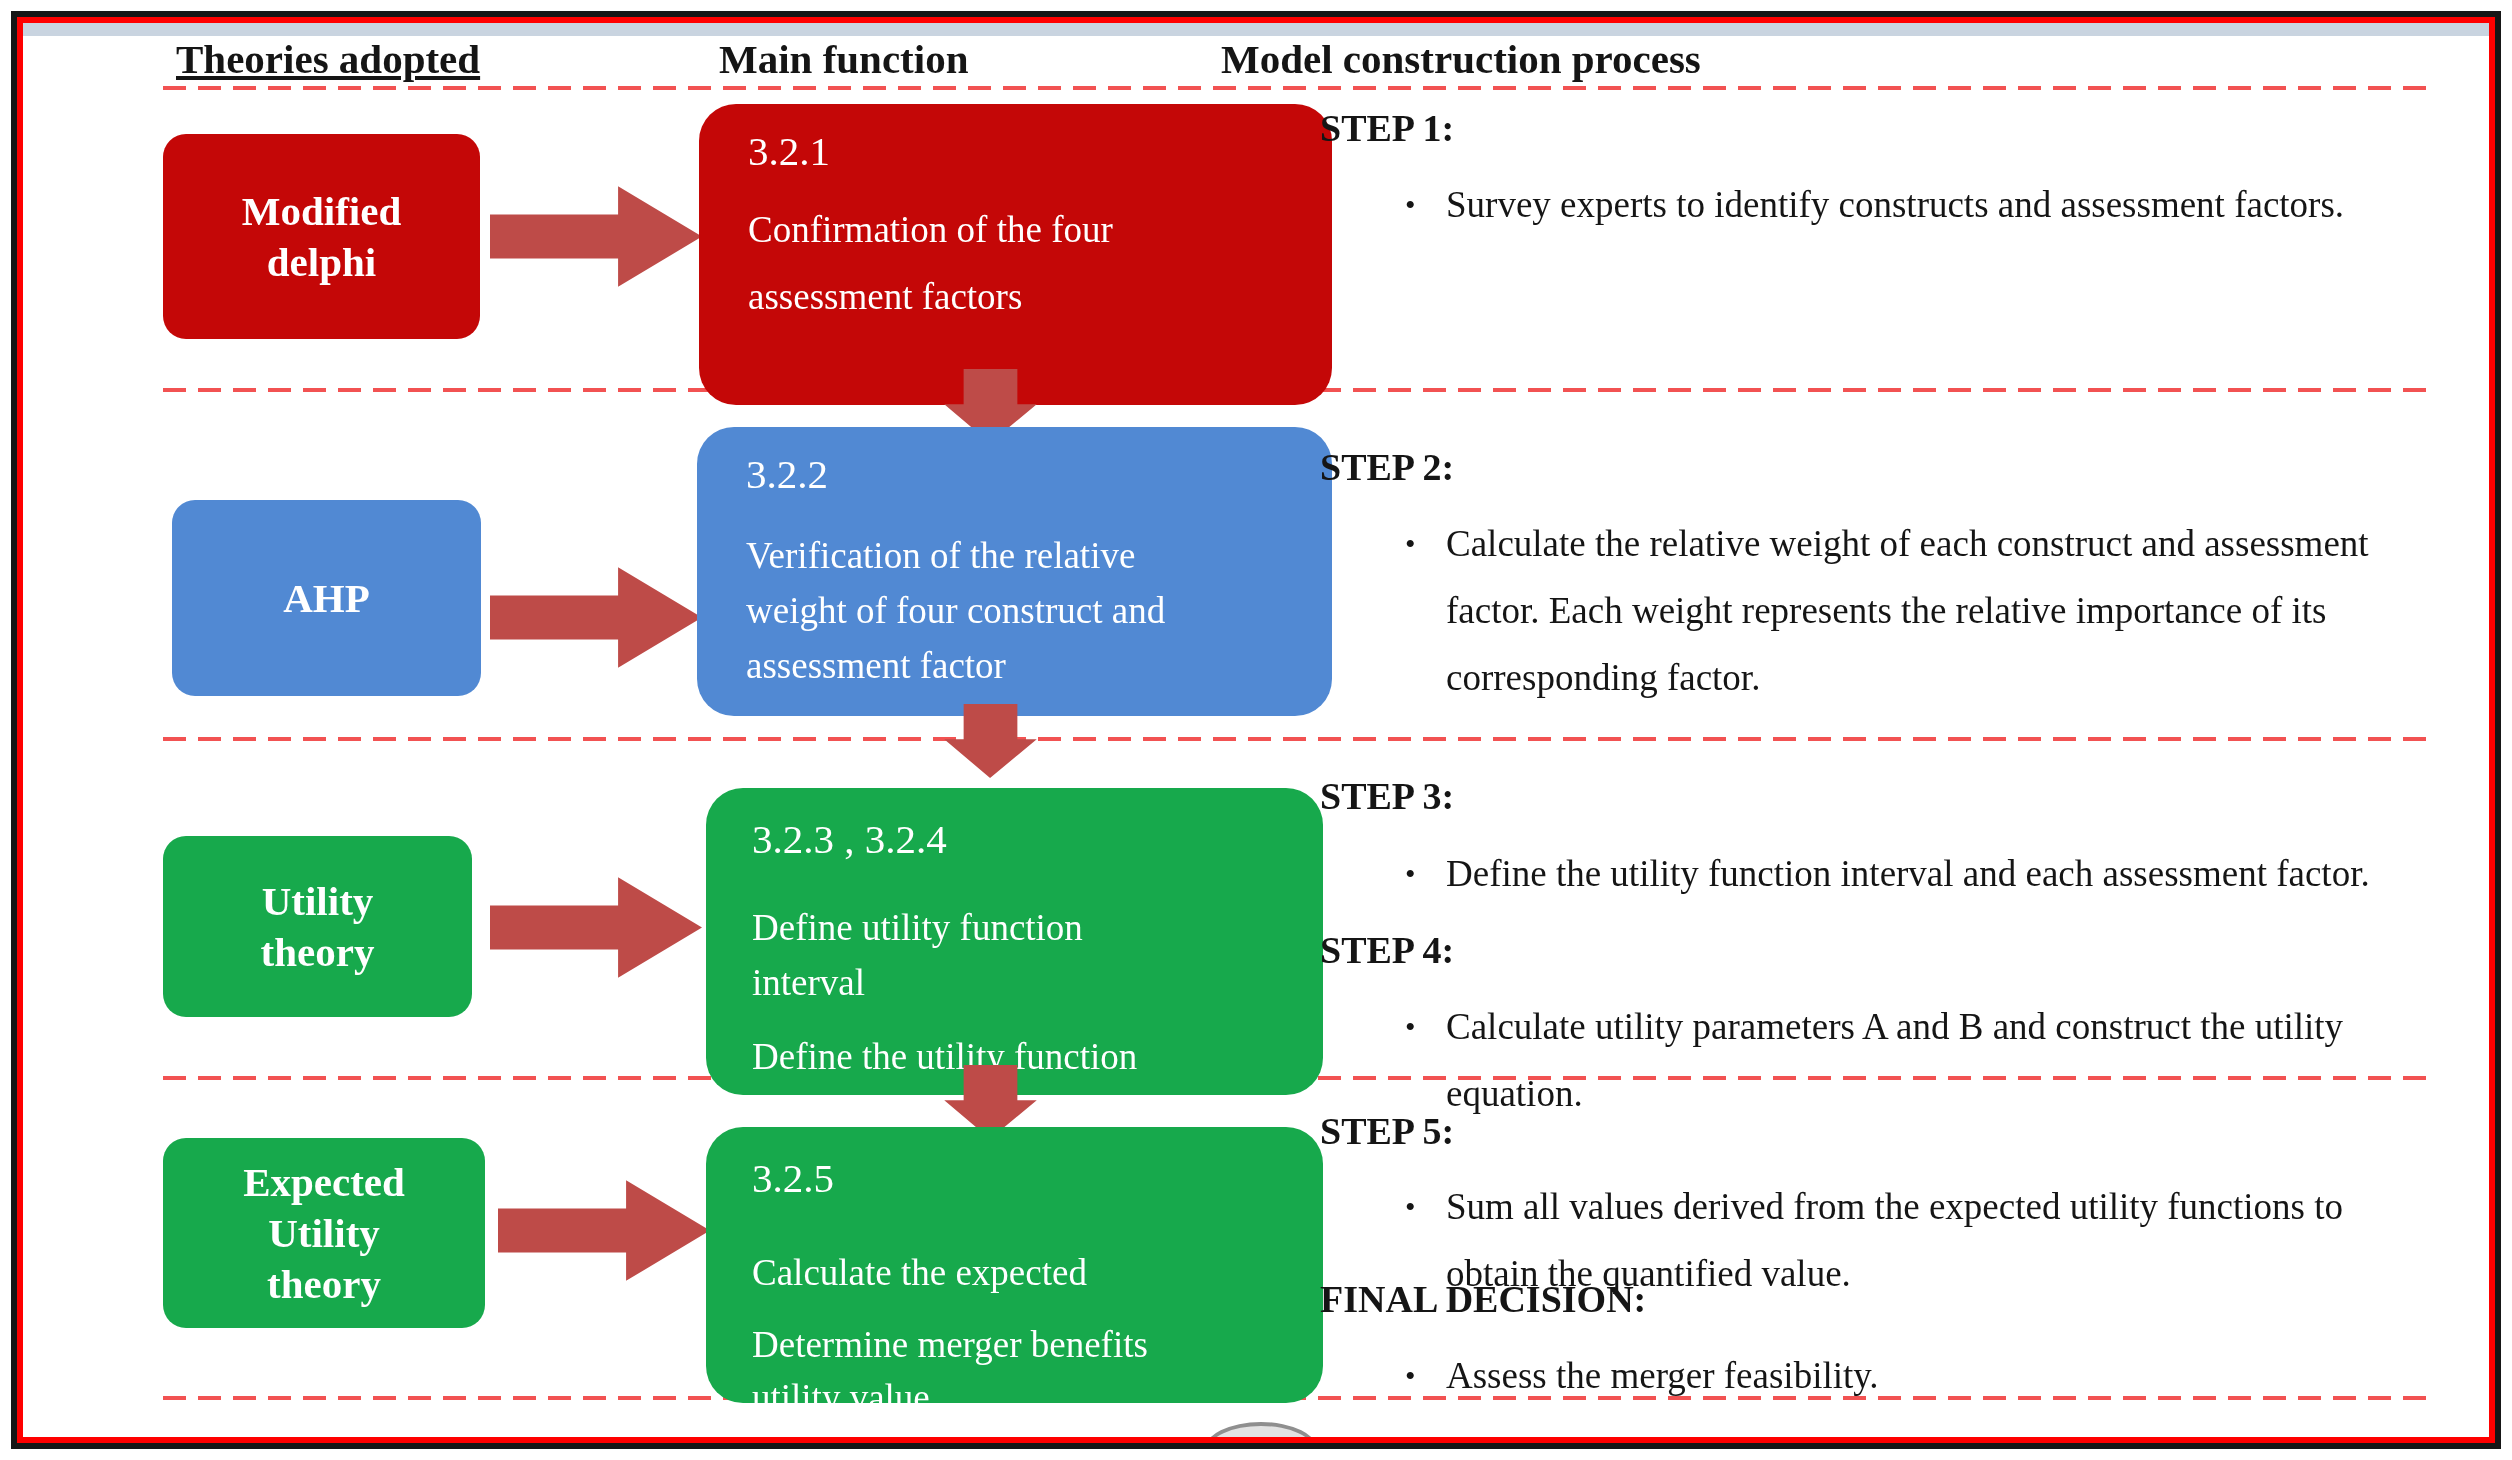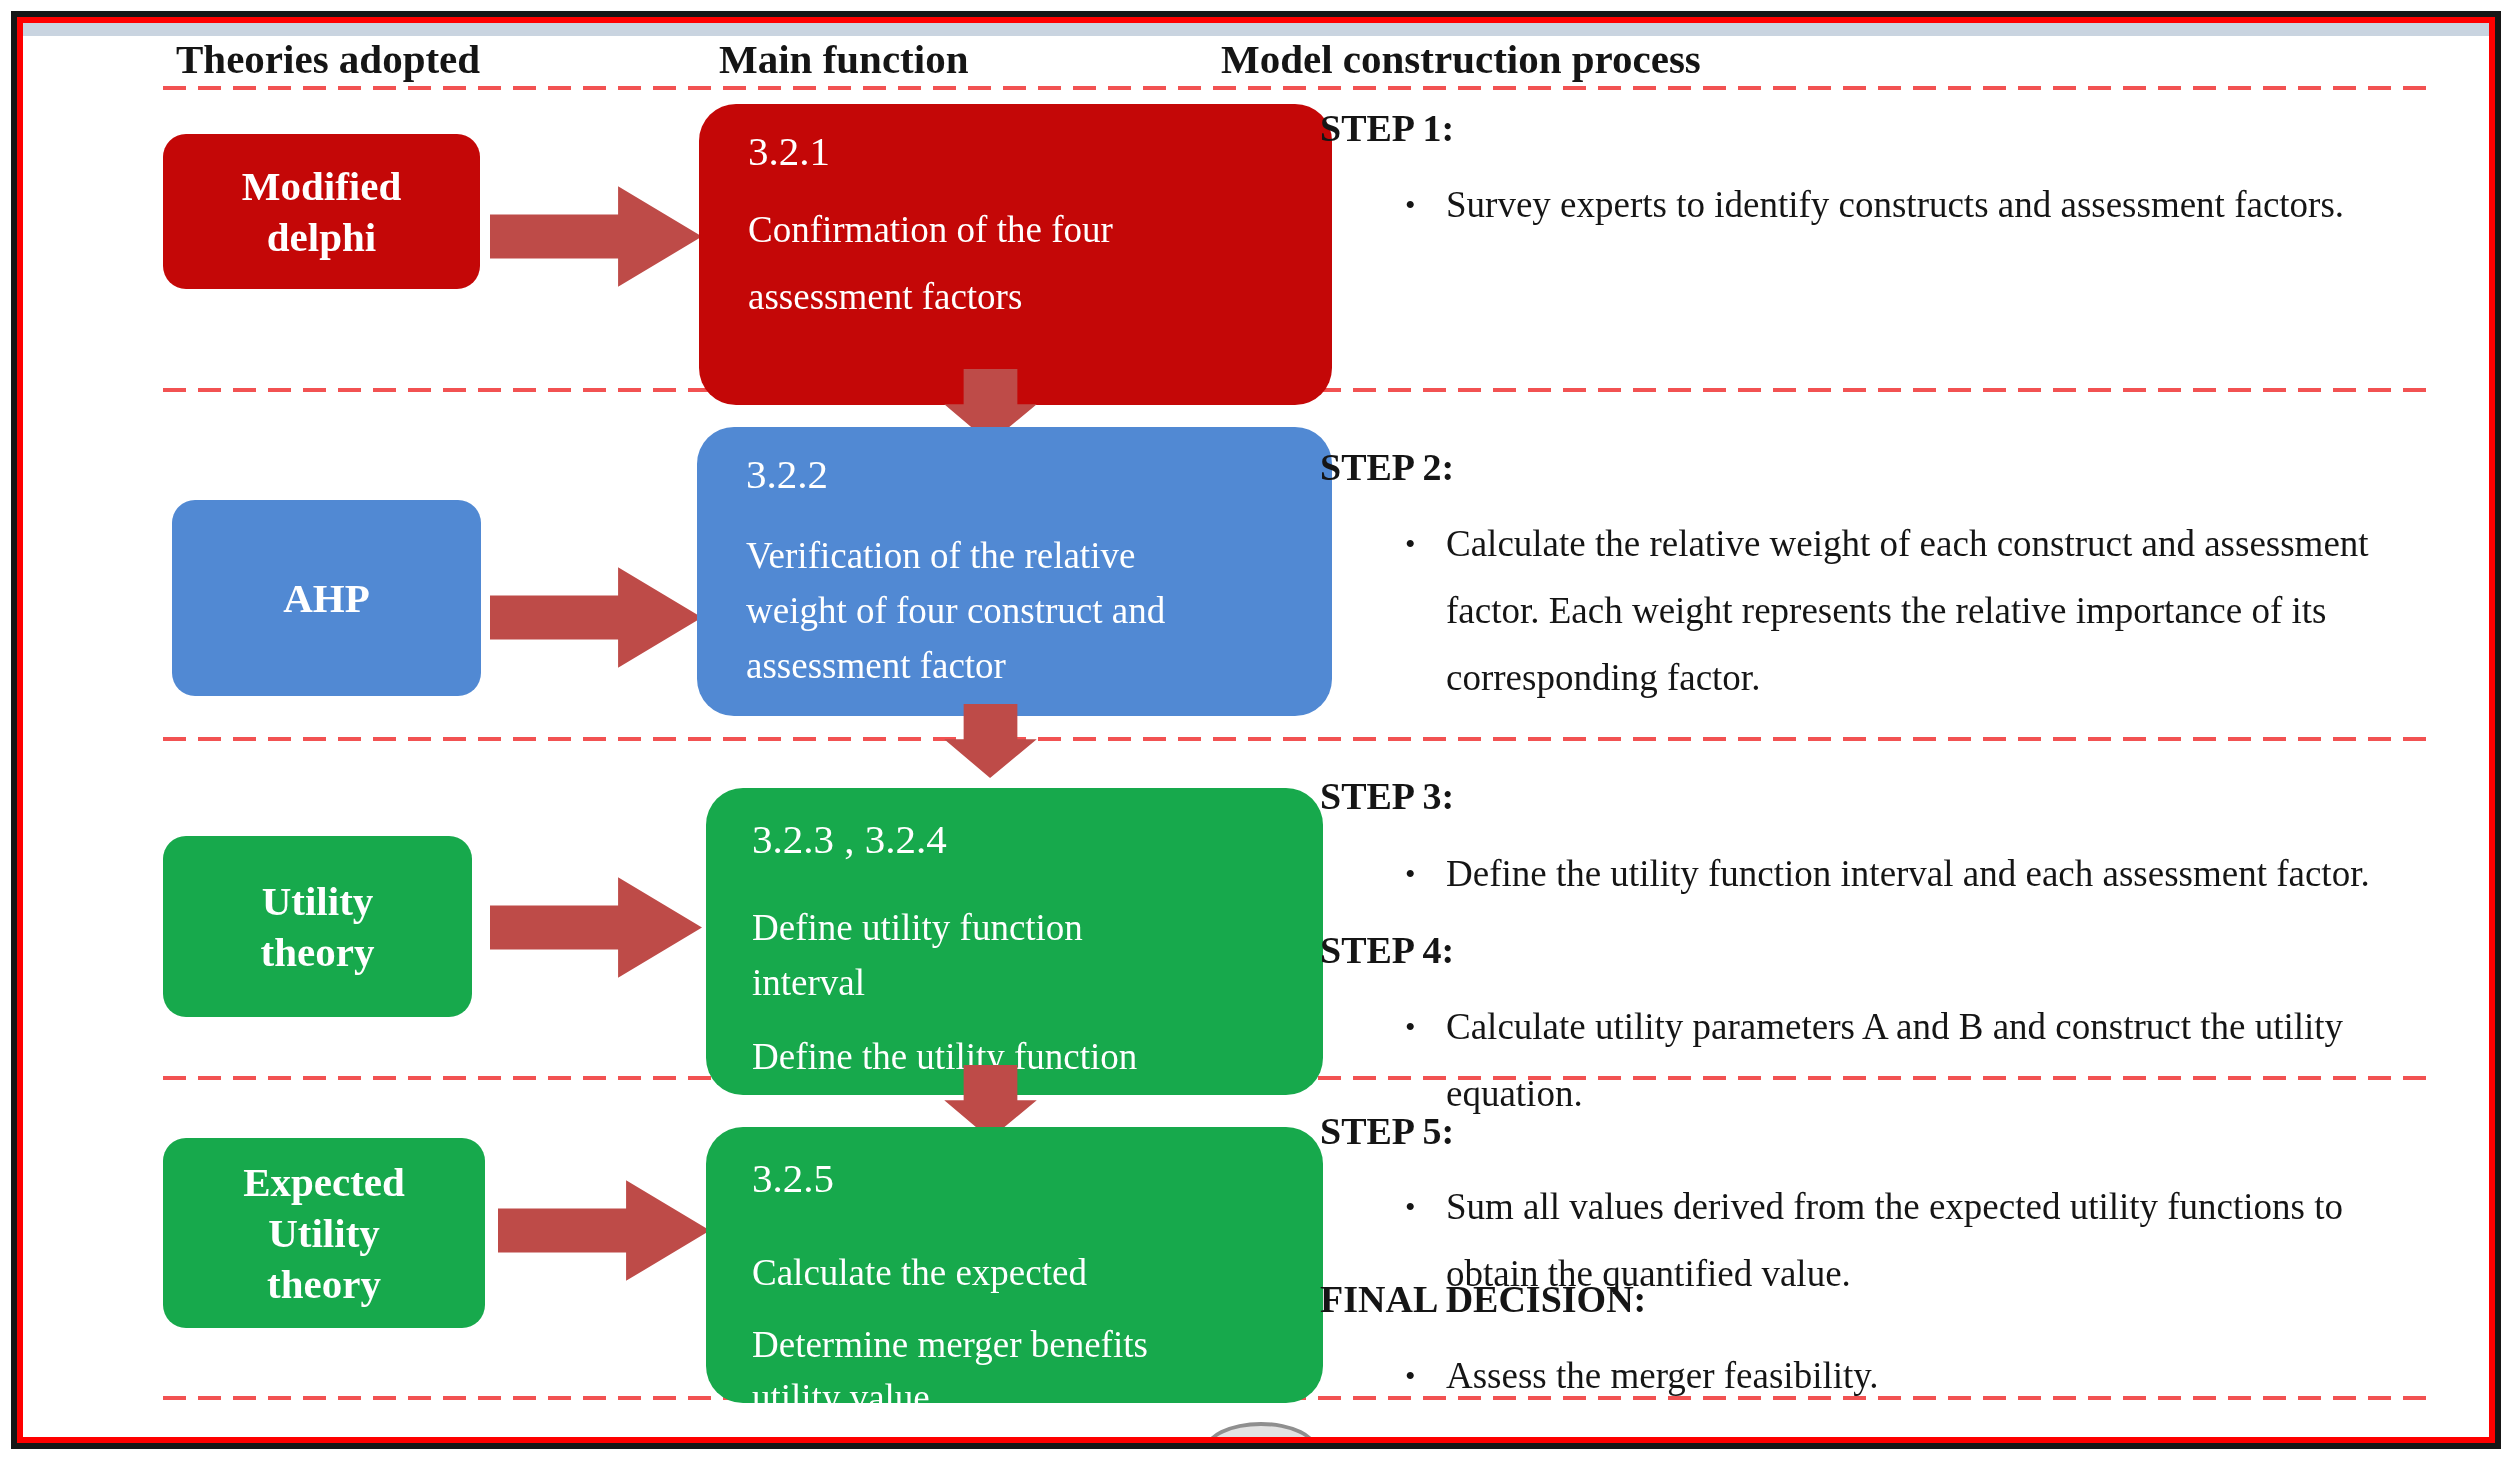--- a/index.html
+++ b/index.html
@@ -47,31 +47,31 @@
                    border-radius:50%;border:4.4px solid var(--color-ellipse_stroke,#8f8f8f);
                    background:var(--color-ellipse_fill,#e3e3e3);}
 </style>
 </head>
 <body>
 
 <div class="page">
   <div class="content">
     <div class="top-strip"></div>
 
-    <div class="col-header" style="left:153px;top:12.3px;">Theories adopted</div>
+    <div class="col-header" style="left:153px;top:12.3px;text-decoration:underline;">Theories adopted</div>
     <div class="col-header" style="left:696px;top:12.3px;">Main function</div>
     <div class="col-header" style="left:1198px;top:12.3px;">Model construction process</div>
 
     <div class="dash-line" style="top:63px;"></div>
     <div class="dash-line" style="top:365px;"></div>
     <div class="dash-line" style="top:714px;"></div>
     <div class="dash-line" style="top:1053px;"></div>
     <div class="dash-line" style="top:1373px;"></div>
 
-    <div class="theory-box bg-red" style="left:140px;top:111px;width:317px;height:155px;">
+    <div class="theory-box bg-red" style="left:140px;top:111px;width:317px;height:205px;">
       <div>Modified</div>
       <div>delphi</div>
     </div>
 
     <div class="h-arrow" style="left:467px;top:156px;">
       <svg viewBox="0 0 240 130">
           <path class="arrow-fill" d="M0,40 H145 V8 L240,65 L145,122 V90 H0 Z"></path>
         </svg>
     </div>
 

